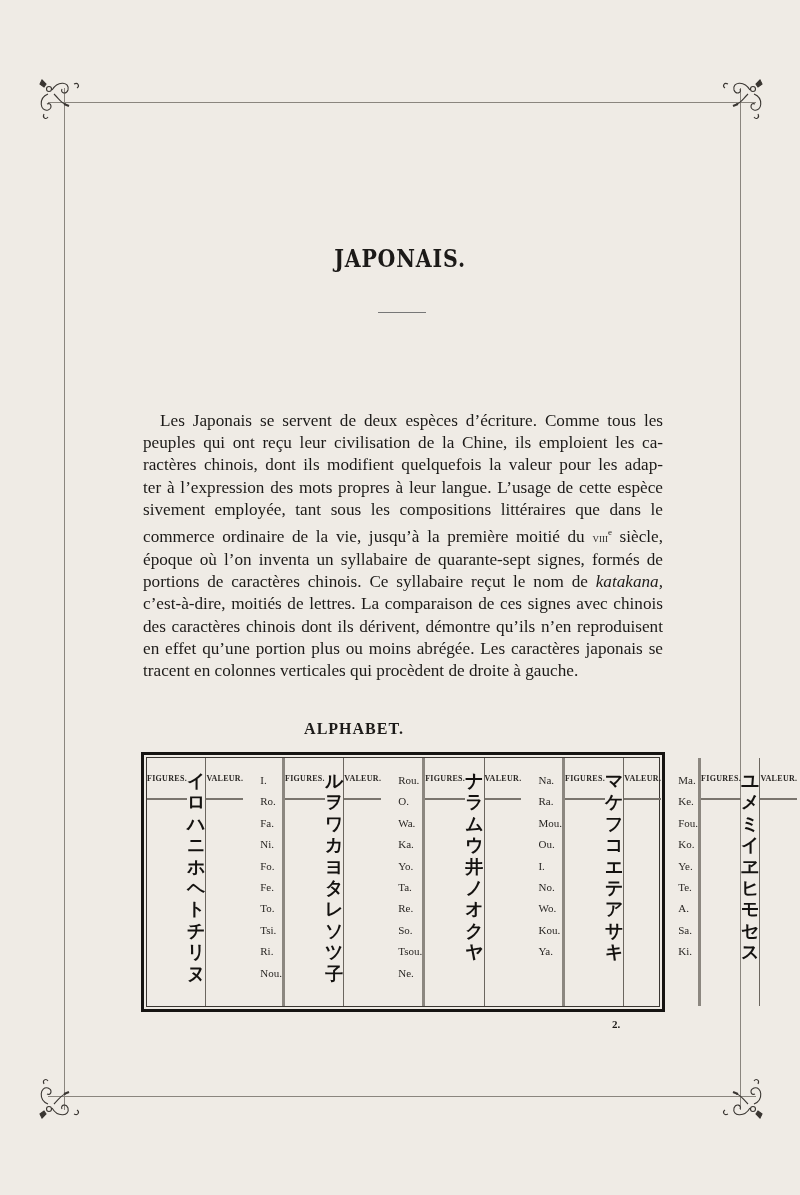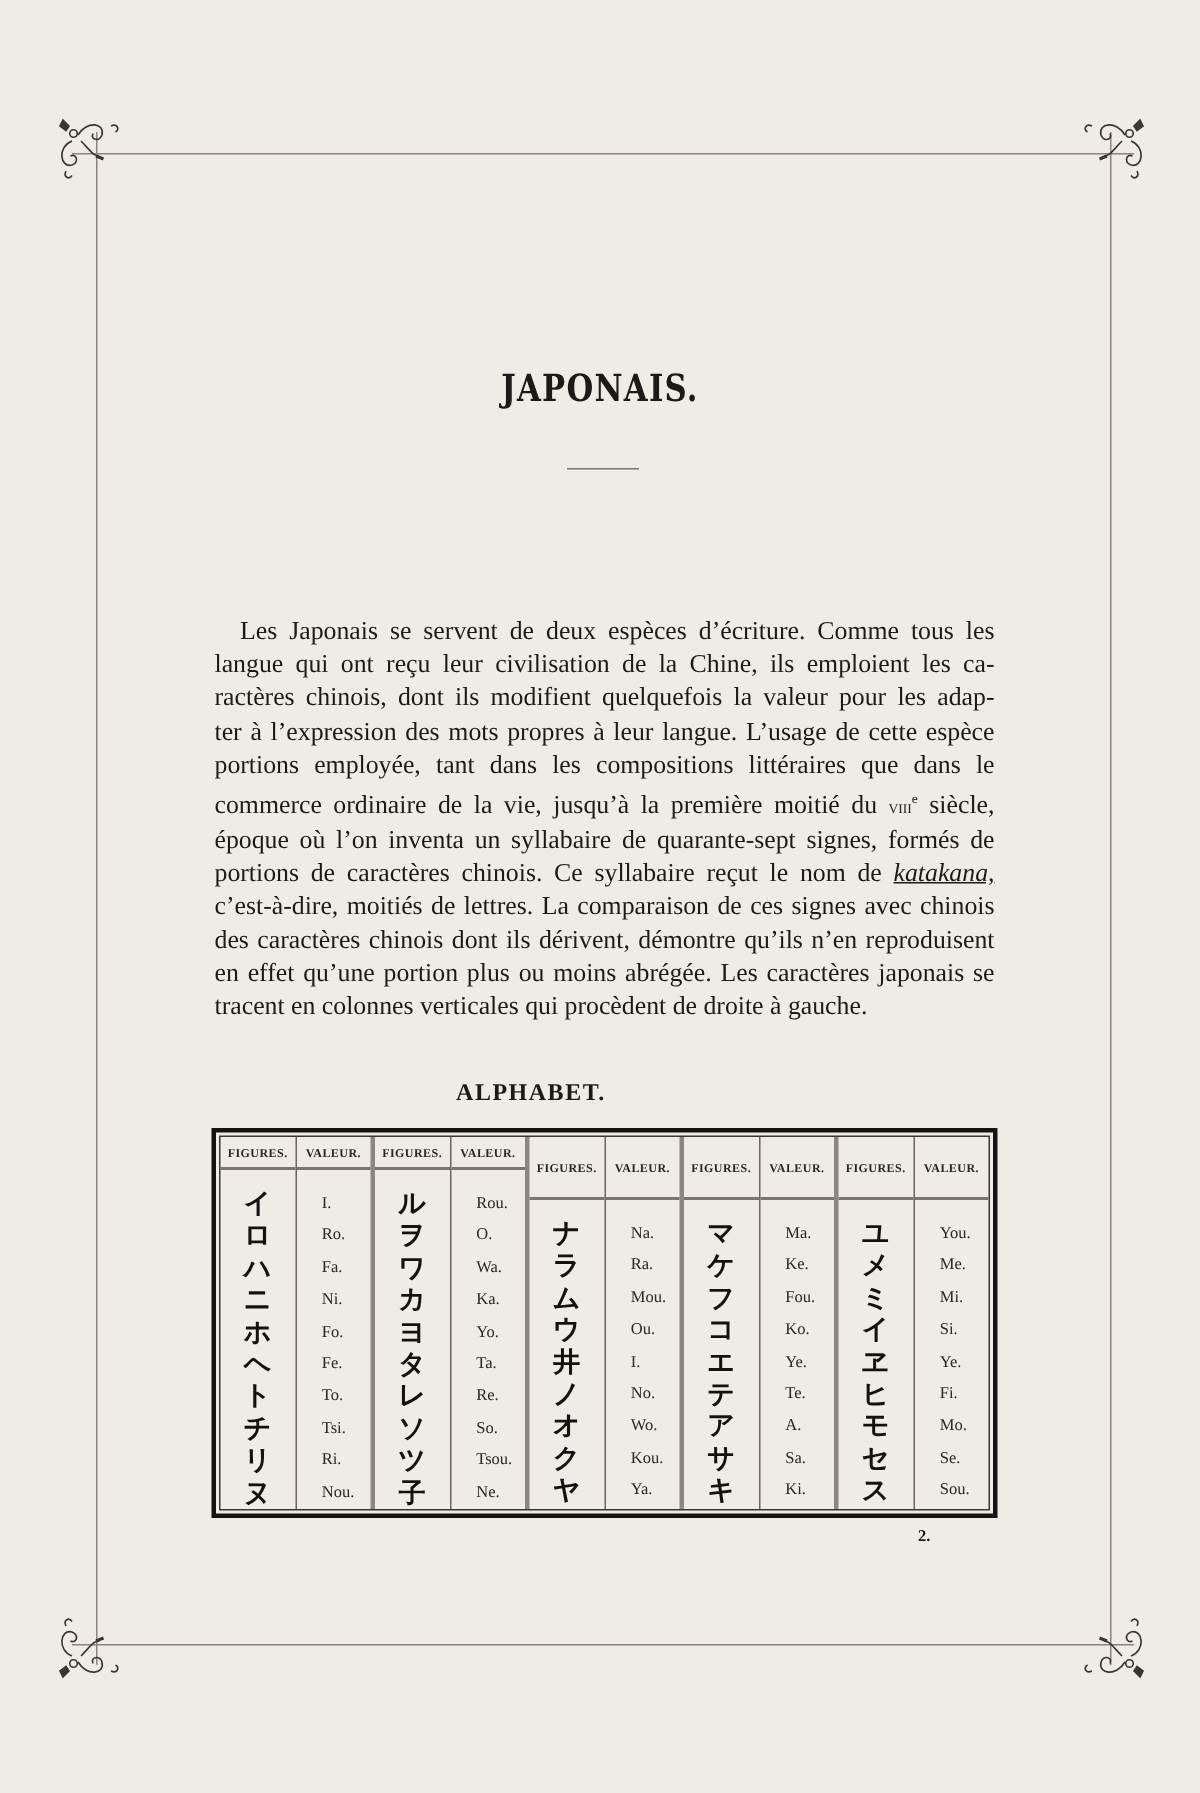--- a/index.html
+++ b/index.html
@@ -25,39 +25,40 @@
   }
   .body-text {
     position: absolute; left: 143px; top: 374px; width: 520px;
     font-size: 17.2px; line-height: 22.2px; text-align: justify; margin-top: 36px;
   }
   .body-text p { margin: 0; text-indent: 17px; }
   .body-text .line { display: block; text-align-last: justify; white-space: nowrap; }
   .body-text .line.last { text-align-last: left; }
   .sc { font-variant: small-caps; font-size: 13px; }
   .sup { font-size: 9px; vertical-align: super; }
-  .it { font-style: italic; text-decoration: underline; }
+  .it { font-style: italic; }
 
   .alphabet-heading {
     position: absolute; left: 0; width: 708px; top: 720px;
     text-align: center; font-size: 16px; font-weight: bold; letter-spacing: 1px;
   }
 
   .table-wrap {
     position: absolute; left: 141px; top: 752px; width: 524px; height: 260px;
     border: 3px solid #161412; box-sizing: border-box; padding: 2px;
     background: #efebe5;
   }
   .table-inner {
     width: 100%; height: 100%; box-sizing: border-box;
     border: 1px solid #3a3632; display: flex;
   }
   .col {
-    flex: 1 1 0; display: flex; flex-direction: column;
+    flex: 1 1 0; display: flex; flex-direction: row;
     border-right: 1px solid #6b665f;
+    justify-content: center;
   }
   .col:last-child { border-right: none; }
   .col.group-end { border-right: 3px solid #8c8780; }
   .col-head {
     height: 40px; display: flex; align-items: center; justify-content: center;
     font-size: 8px; font-weight: bold; letter-spacing: 0.3px;
     border-bottom: 2px solid #7a756e; color: #2a2724;
   }
   .col-body { padding-top: 12px; display: flex; flex-direction: column; align-items: center; }
   .fig {
@@ -128,24 +129,24 @@
     <path d="M34 32 l5 2" stroke-width="2"></path>
   </svg>
 </div>
 
 <div class="title">JAPONAIS.</div>
 <div class="title-rule"></div>
 
 <div class="body-text">
   <p>
     <span class="line">Les Japonais se servent de deux espèces d’écriture. Comme tous les</span>
-    <span class="line" style="text-indent:0">langue qui ont reçu leur civilisation de la Chine, ils emploient les ca-</span>
+    <span class="line" style="text-indent:0">peuples qui ont reçu leur civilisation de la Chine, ils emploient les ca-</span>
     <span class="line" style="text-indent:0">ractères chinois, dont ils modifient quelquefois la valeur pour les adap-</span>
     <span class="line" style="text-indent:0">ter à l’expression des mots propres à leur langue. L’usage de cette espèce</span>
-    <span class="line" style="text-indent:0">portions employée, tant dans les compositions littéraires que dans le</span>
+    <span class="line" style="text-indent:0">sivement employée, tant sous les compositions littéraires que dans le</span>
     <span class="line" style="text-indent:0"><span>commerce ordinaire de la vie, jusqu’à la première moitié du </span><span class="sc">viii</span><span class="sup">e</span><span> siècle,</span></span>
     <span class="line" style="text-indent:0">époque où l’on inventa un syllabaire de quarante-sept signes, formés de</span>
     <span class="line" style="text-indent:0"><span>portions de caractères chinois. Ce syllabaire reçut le nom de </span><span class="it">katakana,</span></span>
     <span class="line" style="text-indent:0">c’est-à-dire, moitiés de lettres. La comparaison de ces signes avec chinois</span>
     <span class="line" style="text-indent:0">des caractères chinois dont ils dérivent, démontre qu’ils n’en reproduisent</span>
     <span class="line" style="text-indent:0">en effet qu’une portion plus ou moins abrégée. Les caractères japonais se</span>
     <span class="line last" style="text-indent:0">tracent en colonnes verticales qui procèdent de droite à gauche.</span>
   </p>
 </div>
 

